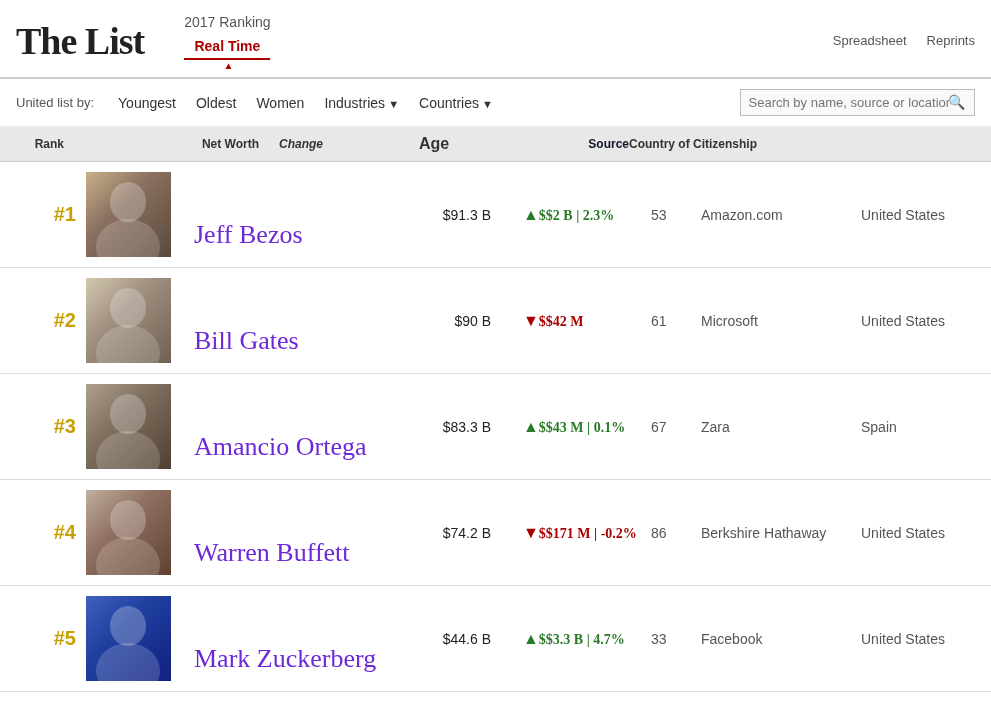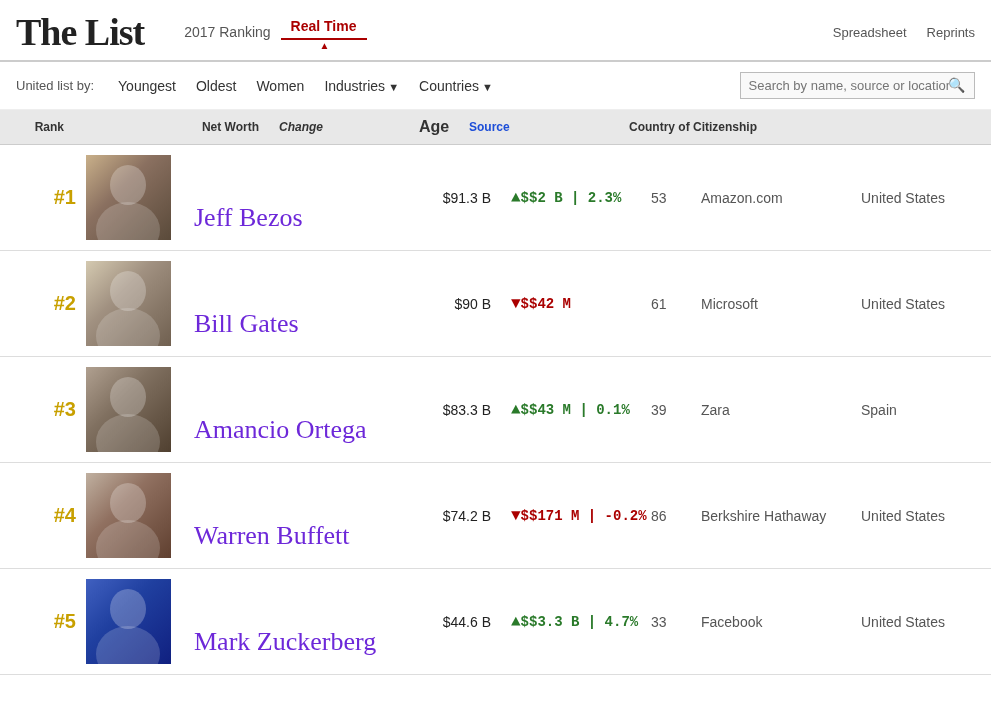--- a/index.html
+++ b/index.html
@@ -1,21 +1,21 @@
 <!DOCTYPE html>
 <html><head>
   <meta charset="utf-8">
   <style>
     * { box-sizing: border-box; margin: 0; padding: 0; }
     body { font-family: Georgia, 'Times New Roman', serif; background: #fff; color: #333; width: 991px; min-height: 708px; overflow-x: hidden; }
 
     
     .header { display: flex; align-items: center; padding: 10px 16px 6px 16px; border-bottom: 2px solid #ccc; }
     .site-title { font-size: 38px; font-weight: bold; color: #222; margin-right: 30px; letter-spacing: -1px; }
-    .nav-links { display: flex; align-items: center; gap: 0; }
+    .nav-links { display: flex; align-items: center; gap: 0; flex-direction: column; }
     .nav-link { font-size: 14px; color: #555; text-decoration: none; padding: 4px 10px; cursor: pointer; font-family: Arial, sans-serif; }
     .nav-link.active { color: #a00; font-weight: bold; border-bottom: 2px solid #a00; }
     .nav-triangle { text-align: center; color: #a00; font-size: 10px; margin-left: 2px; }
     .header-right { margin-left: auto; display: flex; align-items: center; gap: 20px; justify-content: center; }
     .header-right span { font-size: 13px; color: #555; cursor: pointer; font-family: Arial, sans-serif; }
 
     
     .filter-bar { display: flex; align-items: center; padding: 10px 16px; gap: 0; border-bottom: 1px solid #eee; }
     .filter-label { font-size: 13px; color: #555; margin-right: 14px; font-family: Arial, sans-serif; }
     .filter-btn { font-size: 14px; color: #333; cursor: pointer; padding: 3px 10px; font-family: Arial, sans-serif; }
@@ -24,31 +24,31 @@
     .search-input { border: none; background: transparent; font-size: 13px; color: #555; outline: none; width: 200px; font-family: Arial, sans-serif; }
     .search-icon { font-size: 14px; color: #555; cursor: pointer; }
 
     
     .table-header { display: flex; align-items: center; background: #e8e8e8; padding: 8px 4px; border-bottom: 1px solid #ccc; }
     .col-rank { width: 70px; font-size: 12px; font-weight: bold; color: #333; font-family: Arial, sans-serif; text-align: right; padding-right: 10px; }
     .col-name { width: 220px; font-size: 12px; font-weight: bold; color: #333; font-family: Arial, sans-serif; padding-left: 10px; }
     .col-networth { width: 100px; font-size: 12px; font-weight: bold; color: #333; font-family: Arial, sans-serif; text-align: right; }
     .col-change { width: 160px; font-size: 12px; font-weight: bold; color: #333; font-family: Arial, sans-serif; padding-left: 20px; font-style: italic; }
     .col-age { width: 50px; font-size: 16px; font-weight: bold; color: #333; font-family: Arial, sans-serif; }
-    .col-source { width: 160px; font-size: 12px; font-weight: bold; color: #1d4ed8; font-family: Arial, sans-serif; }
+    .col-source { width: 160px; font-size: 12px; font-weight: bold; color: #0f172a; font-family: Arial, sans-serif; text-align: right; }
     .col-country { flex: 1; font-size: 12px; font-weight: bold; color: #333; font-family: Arial, sans-serif; }
 
     
     .person-row { display: flex; align-items: center; padding: 10px 16px; border-bottom: 1px solid #ddd; min-height: 100px; }
     .person-avatar { width: 85px; height: 85px; background: #999; object-fit: cover; flex-shrink: 0; overflow: hidden; display: flex; align-items: center; justify-content: center; }
 
     .person-rank { width: 70px; font-size: 20px; font-weight: bold; color: #c8a000; font-family: Arial, sans-serif; text-align: right; padding-right: 10px; flex-shrink: 0; }
     .person-name { width: 220px; font-size: 26px; color: #6d28d9; font-family: Georgia, serif; padding-left: 23px; flex-shrink: 0; margin-top: 40px; }
     .person-networth { width: 100px; font-size: 14px; color: #222; font-family: Arial, sans-serif; font-weight: normal; text-align: right; flex-shrink: 0; }
-    .person-change { width: 160px; font-size: 14px; font-family: Liberation Mono, monospace; padding-left: 20px; flex-shrink: 0; }
+    .person-change { width: 160px; font-size: 14px; font-family: Liberation Serif, serif; padding-left: 32px; flex-shrink: 0; }
     .change-up { color: #2a7a2a; font-weight: bold; }
     .change-down { color: #a00; font-weight: bold; }
     .person-age { width: 50px; font-size: 14px; color: #555; font-family: Arial, sans-serif; flex-shrink: 0; }
     .person-source { width: 160px; font-size: 14px; color: #555; font-family: Arial, sans-serif; flex-shrink: 0; }
     .person-country { flex: 1; font-size: 14px; color: #555; font-family: Arial, sans-serif; }
 
     
     .av1 { background: linear-gradient(135deg, #c9b08a 0%, #8a7060 40%, #5a4a3a 100%); }
     .av2 { background: linear-gradient(135deg, #d4c9b0 0%, #a09080 40%, #706050 100%); }
     .av3 { background: linear-gradient(135deg, #b0a090 0%, #807060 40%, #504030 100%); }
@@ -142,21 +142,21 @@
         <rect width="85" height="85" fill="transparent"></rect>
         <ellipse cx="42" cy="30" rx="18" ry="20" fill="rgba(255,255,255,0.25)"></ellipse>
         <ellipse cx="42" cy="75" rx="32" ry="28" fill="rgba(255,255,255,0.18)"></ellipse>
       </svg>
     </div>
     <div class="person-name">Amancio Ortega</div>
     <div class="person-networth">$83.3 B</div>
     <div class="person-change">
       <span style="color:#2a7a2a;font-size:16px;">▲</span><span class="change-up">$$43 M | 0.1%</span>
     </div>
-    <div class="person-age">39</div>
+    <div class="person-age">67</div>
     <div class="person-source">Zara</div>
     <div class="person-country">Spain</div>
   </div>
     <div class="person-row">
     <div class="person-rank">#4</div>
     <div class="person-avatar av4">
       <svg viewBox="0 0 85 85" xmlns="http://www.w3.org/2000/svg">
         <rect width="85" height="85" fill="transparent"></rect>
         <ellipse cx="42" cy="30" rx="18" ry="20" fill="rgba(255,255,255,0.25)"></ellipse>
         <ellipse cx="42" cy="75" rx="32" ry="28" fill="rgba(255,255,255,0.18)"></ellipse>

